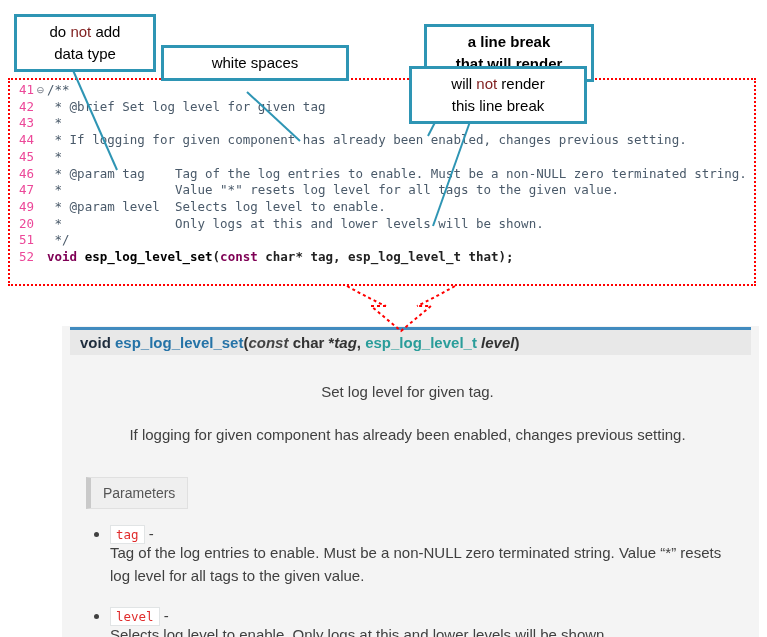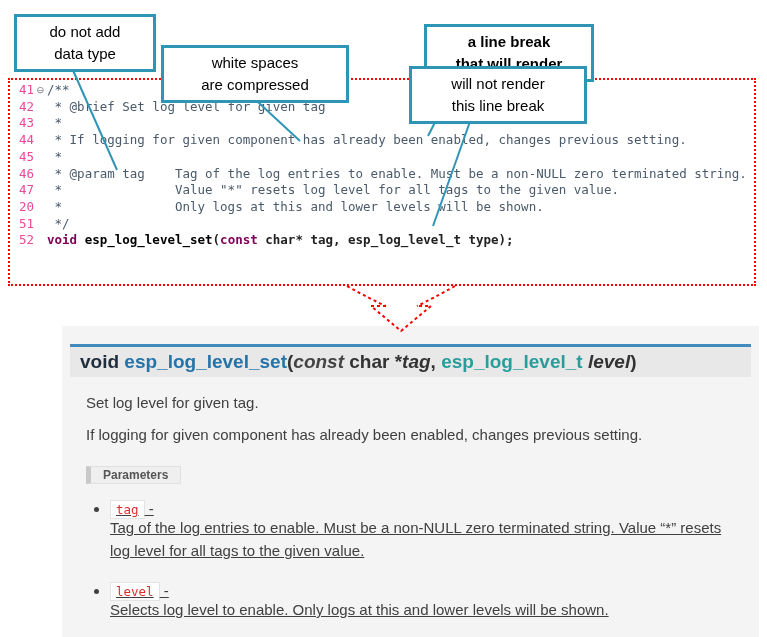--- a/index.html
+++ b/index.html
@@ -2,56 +2,56 @@
 <html><head>
 <meta charset="utf-8">
 <style>
   html,body{margin:0;padding:0;background:#fff;}
   #stage{position:relative;width:767px;height:637px;background:#fff;overflow:hidden;
          font-family:"Liberation Sans",sans-serif;}
 
   
   .callout{position:absolute;z-index:5;background:#fff;border:3px solid #2e95b4;
            text-align:center;font-size:15px;line-height:1.45;color:#000;padding:4px 10px;}
-  .red{color:#000000;}
+  .red{color:#7f1d1d;}
 
   
   #overlay{position:absolute;left:0;top:0;z-index:3;pointer-events:none;}
 
   
   #code{position:absolute;left:8px;top:78px;width:744px;height:202px;z-index:1;
         border:2px dotted #ff0000;background:#fff;
         font-family:"DejaVu Sans Mono",monospace;font-size:12.5px;line-height:16.7px;
         padding-top:2px;overflow:hidden;}
   .code-line{white-space:pre;}
   .ln{display:inline-block;width:24px;text-align:right;color:#ec4899;}
   .fold{display:inline-block;width:13px;color:#8a8f98;text-align:center;}
   .cm{color:#4a5a6a;}
   .kw{color:#7f0055;font-weight:bold;}
   .fn{color:#000;font-weight:bold;}
   .pl{color:#222;font-weight:bold;}
 
   
   #docs{position:absolute;left:62px;top:326px;width:697px;height:311px;z-index:2;
         background:#f4f4f4;color:#404040;}
-  .sig{margin:18px 8px 0 8px;background:#e8e8e8;border-top:3px solid #418bbf;
-       padding:4px 10px;font-size:19px;}
+  .sig{margin:1px 8px 0 8px;background:#e8e8e8;border-top:3px solid #418bbf;
+       padding:4px 10px;font-size:15px;}
   .s-kw{font-weight:bold;color:#1f2d3d;}
   .s-name{font-weight:bold;color:#2573a7;}
   .s-pl{font-weight:bold;color:#333;}
   .s-kwi{font-weight:bold;font-style:italic;color:#444;}
   .s-param{font-weight:bold;font-style:italic;color:#333;}
   .s-type{font-weight:bold;color:#2a9d9a;}
   .docs-body{padding:2px 30px 0 24px;font-size:15px;}
-  .docs-body p{margin:15px 0;}
+  .docs-body p{margin:26px 0;text-align:center;}
   .params-label{display:inline-block;margin:8px 0 4px 0;background:#efefef;
-       border:1px solid #e0e0e0;border-left:5px solid #c9c9c9;padding:1px 12px;
-       font-weight:bold;color:#555;font-size:12px;}
+       border:1px solid #e0e0e0;border-left:5px solid #c9c9c9;padding:7px 12px;
+       font-weight:normal;color:#555;font-size:14px;}
   ul.param-list{margin:12px 0 0 0;padding-left:24px;}
-  ul.param-list li{margin-bottom:20px;text-decoration:underline;}
+  ul.param-list li{margin-bottom:20px;}
   .param-chip{font-family:"DejaVu Sans Mono",monospace;font-size:12.5px;color:#e02c2c;
        background:#fff;border:1px solid #e1e4e5;padding:1px 5px;}
   .param-sep{color:#404040;}
   .param-desc{line-height:1.5;}
 </style>
 </head>
 <body>
 
 <div id="stage">
 
@@ -67,21 +67,20 @@
     </g>
   </svg>
 
   <div class="callout" style="left:14px;top:14px;width:116px;">
     <div><span>do </span><span class="red">not</span><span> add</span></div>
     <div>data type</div>
   </div>
 
   <div class="callout" style="left:161px;top:45px;width:162px;">
     <div>white spaces</div>
-    <div>are compressed</div>
   </div>
 
   <div class="callout" style="left:424px;top:24px;width:144px;font-weight:bold;">
     <div>a line break</div>
     <div>that will render</div>
   </div>
 
   <div class="callout" style="left:409px;top:66px;width:152px;">
     <div><span>will </span><span class="red">not</span><span> render</span></div>
     <div>this line break</div>
@@ -89,23 +88,24 @@
 
   <div id="code">
     <div>
         <div class="code-line"><span class="ln">41</span><span class="fold">⊖</span><span class="cm">/**</span></div>
         <div class="code-line"><span class="ln">42</span><span class="fold"></span><span class="cm"> * @brief Set log level for given tag</span></div>
         <div class="code-line"><span class="ln">43</span><span class="fold"></span><span class="cm"> *</span></div>
         <div class="code-line"><span class="ln">44</span><span class="fold"></span><span class="cm"> * If logging for given component has already been enabled, changes previous setting.</span></div>
         <div class="code-line"><span class="ln">45</span><span class="fold"></span><span class="cm"> *</span></div>
         <div class="code-line"><span class="ln">46</span><span class="fold"></span><span class="cm"> * @param tag    Tag of the log entries to enable. Must be a non-NULL zero terminated string.</span></div>
         <div class="code-line"><span class="ln">47</span><span class="fold"></span><span class="cm"> *               Value "*" resets log level for all tags to the given value.</span></div>
+        <div class="code-line"><span class="ln">49</span><span class="fold"></span><span class="cm"> * @param level  Selects log level to enable.</span></div>
         <div class="code-line"><span class="ln">20</span><span class="fold"></span><span class="cm"> *               Only logs at this and lower levels will be shown.</span></div>
         <div class="code-line"><span class="ln">51</span><span class="fold"></span><span class="cm"> */</span></div>
-        <div class="code-line"><span class="ln">52</span><span class="fold"></span><span class="kw">void</span><span class="pl"> </span><span class="fn">esp_log_level_set</span><span class="pl">(</span><span class="kw">const</span><span class="pl"> char* tag, esp_log_level_t type);</span></div>
+        <div class="code-line"><span class="ln">52</span><span class="fold"></span><span class="kw">void</span><span class="pl"> </span><span class="fn">esp_log_level_set</span><span class="pl">(</span><span class="kw">const</span><span class="pl"> char* tag, esp_log_level_t that);</span></div>
       </div>
   </div>
 
   <div id="docs">
     <div class="sig"><span class="s-kw">void </span><span class="s-name">esp_log_level_set</span><span class="s-pl">(</span><span class="s-kwi">const </span><span class="s-pl"> char *</span><span class="s-param">tag</span><span class="s-pl">, </span><span class="s-type">esp_log_level_t </span><span class="s-param">level</span><span class="s-pl">)</span></div>
     <div class="docs-body">
       <p>Set log level for given tag.</p>
       <p>If logging for given component has already been enabled, changes previous setting.</p>
       <div class="params-label">Parameters</div>
       <ul class="param-list">

